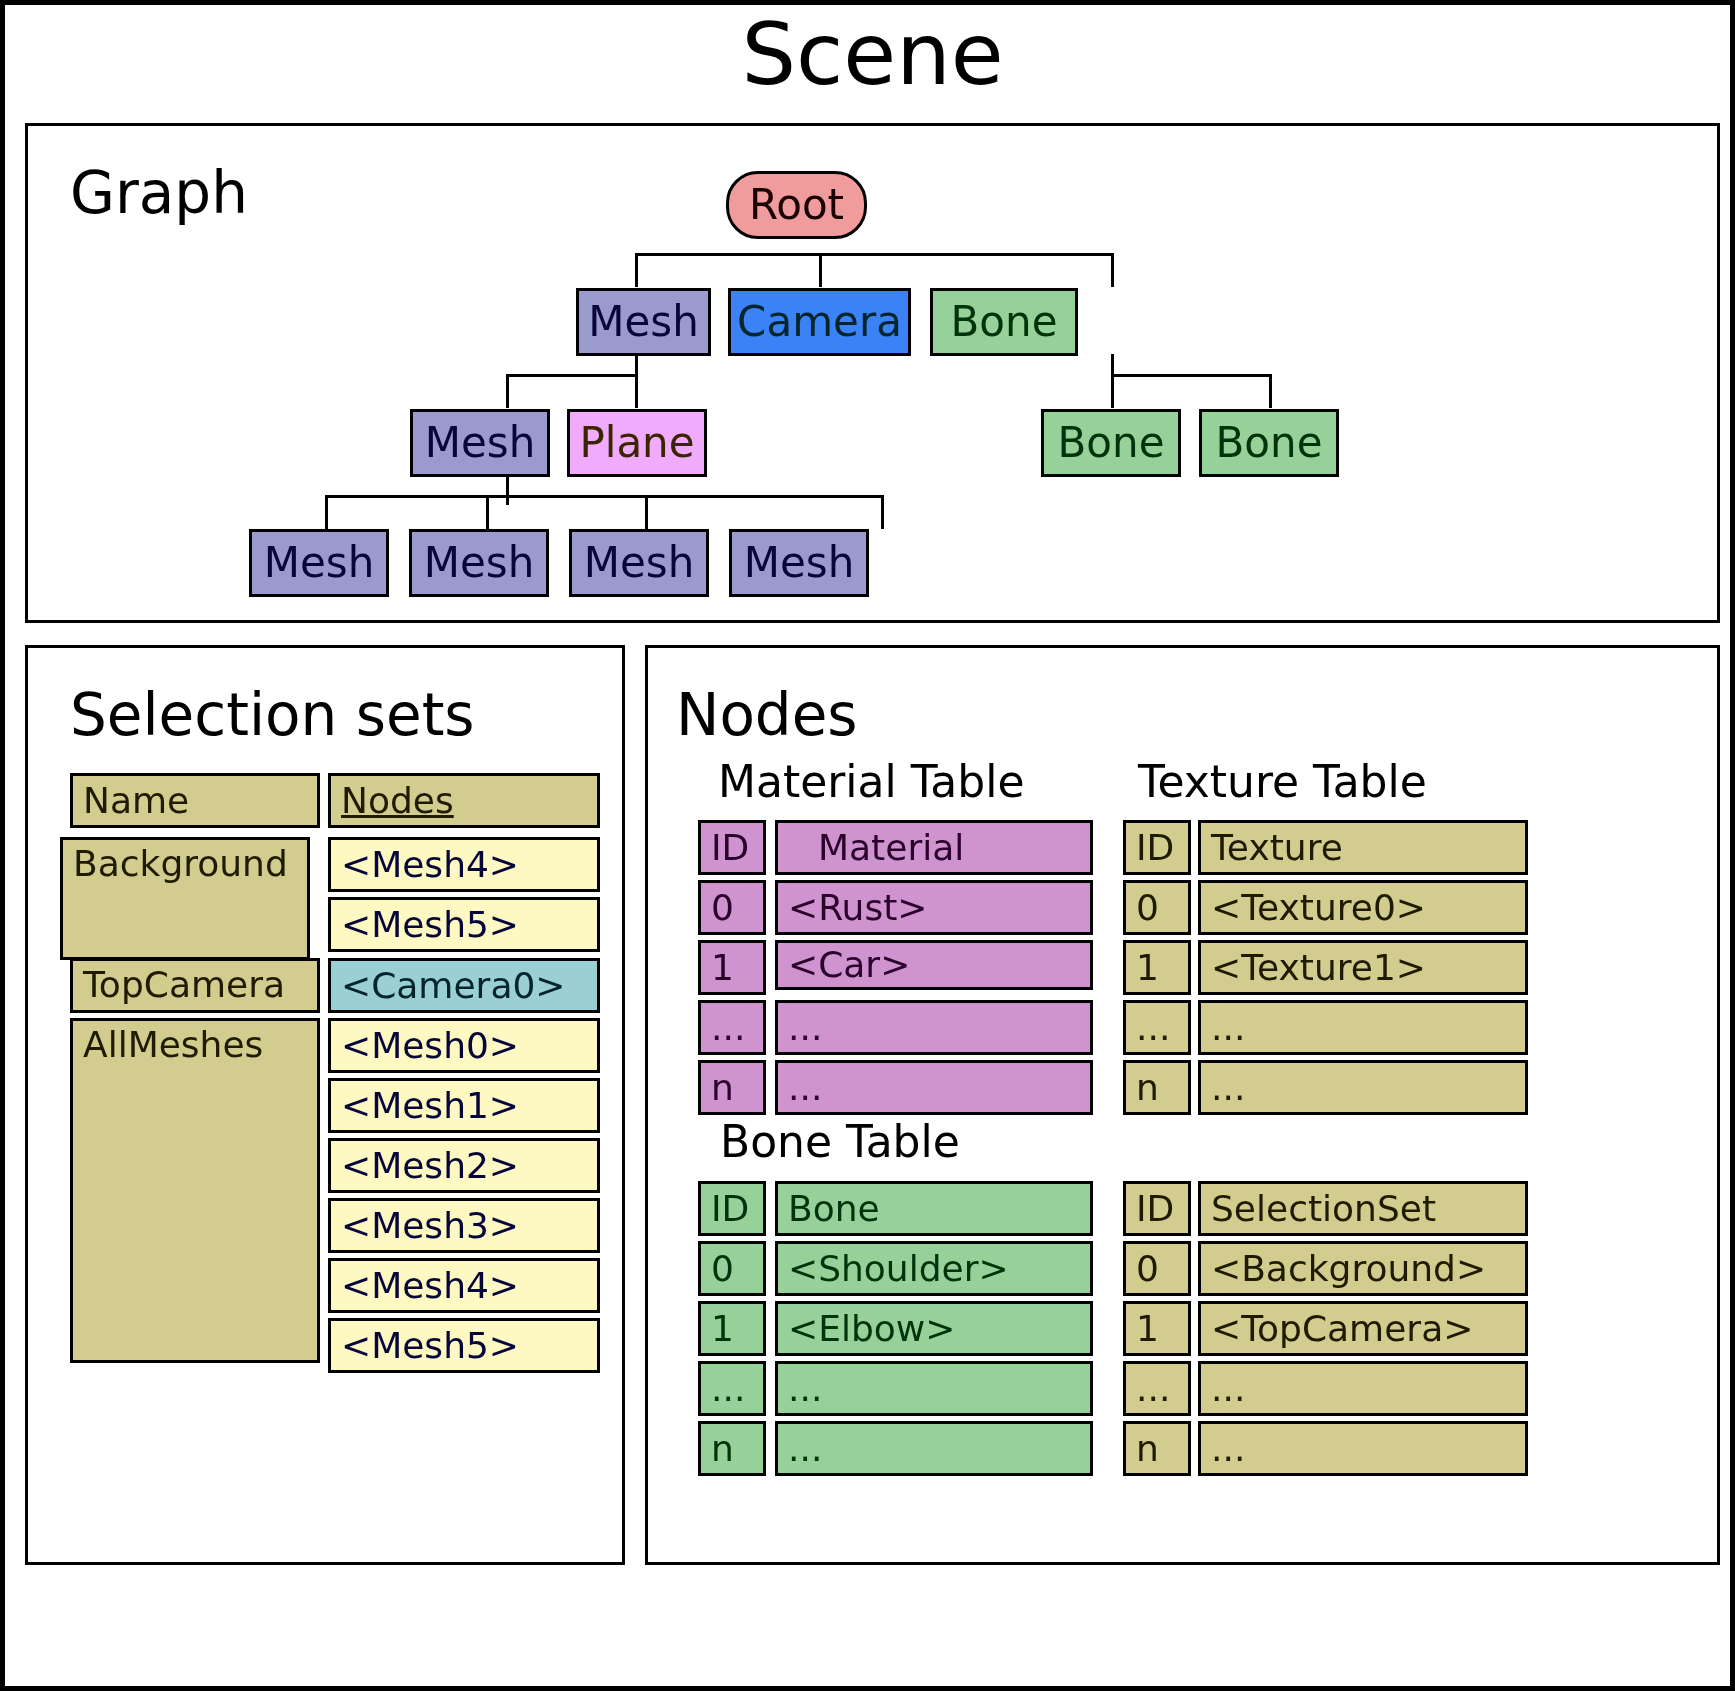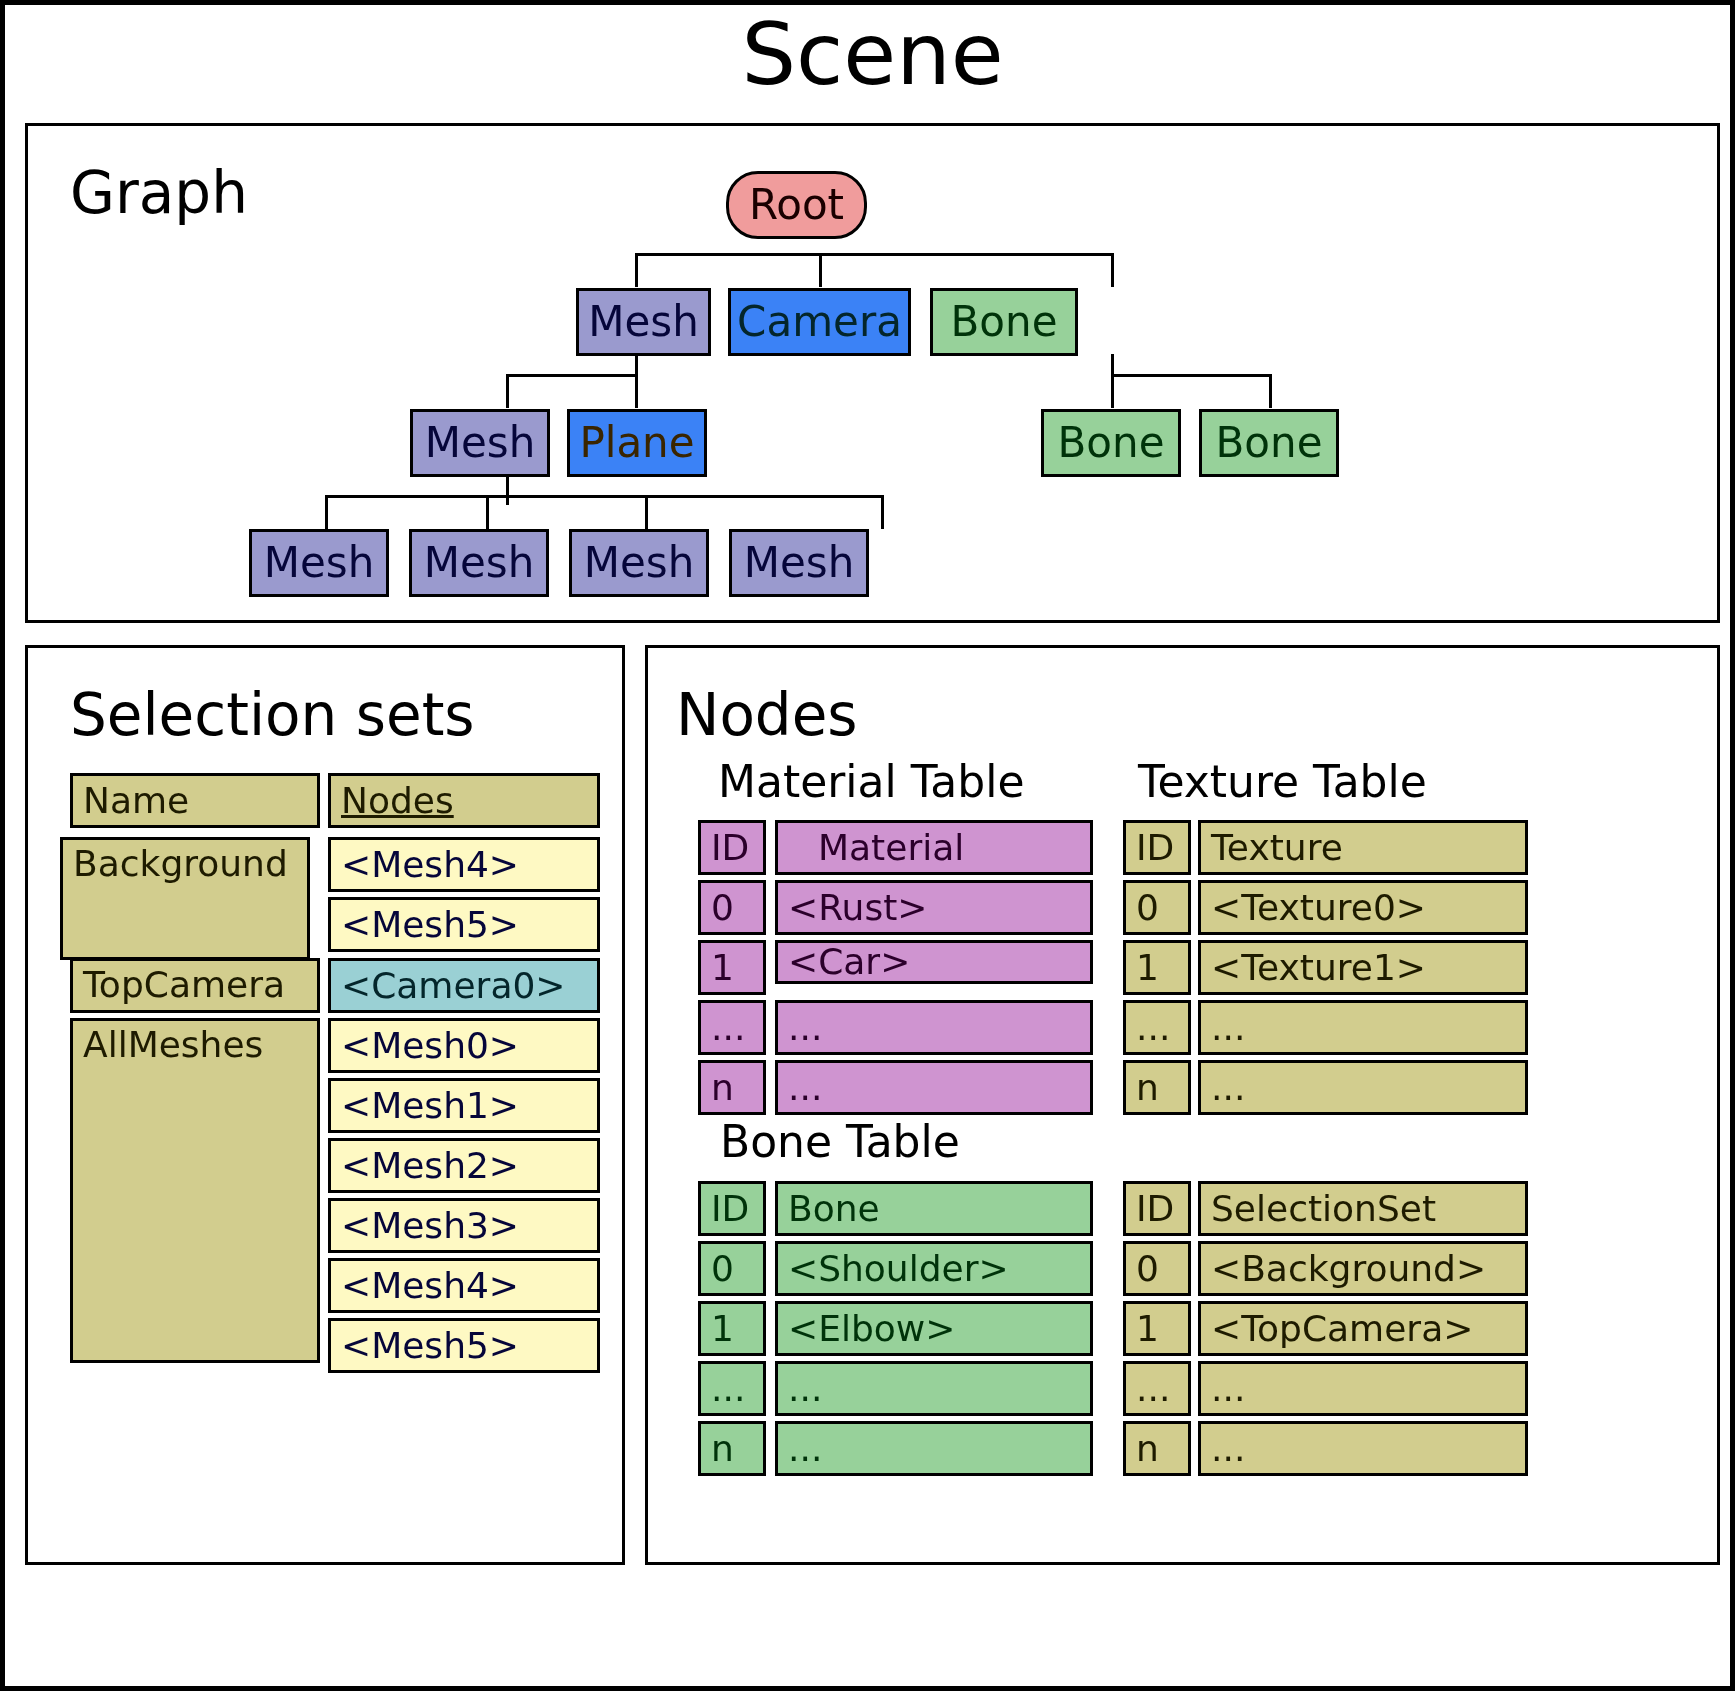--- a/index.html
+++ b/index.html
@@ -23,21 +23,21 @@
   #tables-heading{left:28px;top:38px;}
 
   
   .gnode{position:absolute;box-sizing:border-box;border:3px solid #000;
          display:flex;align-items:center;justify-content:center;
          font-size:42px;line-height:1;white-space:nowrap;}
   .n-root{background:#f09c9c;color:#1a0000;}
   .n-mesh{background:#9a9ace;color:#06063a;}
   .n-camera{background:#3b82f6;color:#04262b;}
   .n-bone{background:#97d19a;color:#00330a;}
-  .n-plane{background:#3b82f6;color:#3a2500;}
+  .n-plane{background:#f0abfc;color:#3a2500;}
   .edge{position:absolute;background:#000;}
   .edge-v{width:3px;}
   .edge-h{height:3px;}
 
   
   .cell{position:absolute;box-sizing:border-box;border:3px solid #000;
         display:flex;align-items:center;font-size:36px;line-height:1;
         padding-left:10px;white-space:nowrap;}
   .c-khaki{background:#d2cd8e;color:#1e1b00;}
   .c-purple{background:#fef9c3;color:#06063a;}
@@ -186,21 +186,21 @@
     <div class="cell c-violet" style="left:50px;top:232px;width:68px;height:55px;">
       <span>0</span>
       </div>
     <div class="cell c-violet" style="left:127px;top:232px;width:318px;height:55px;">
       <span>&lt;Rust&gt;</span>
       </div>
 
     <div class="cell c-violet" style="left:50px;top:292px;width:68px;height:55px;">
       <span>1</span>
       </div>
-    <div class="cell c-violet" style="left:127px;top:292px;width:318px;height:44px;text-align:right;">
+    <div class="cell c-violet" style="left:127px;top:292px;width:318px;height:50px;text-align:right;">
       <span>&lt;Car&gt;</span>
       </div>
 
     <div class="cell c-violet" style="left:50px;top:352px;width:68px;height:55px;">
       <span>...</span>
       </div>
     <div class="cell c-violet" style="left:127px;top:352px;width:318px;height:55px;">
       <span>...</span>
       </div>
 

